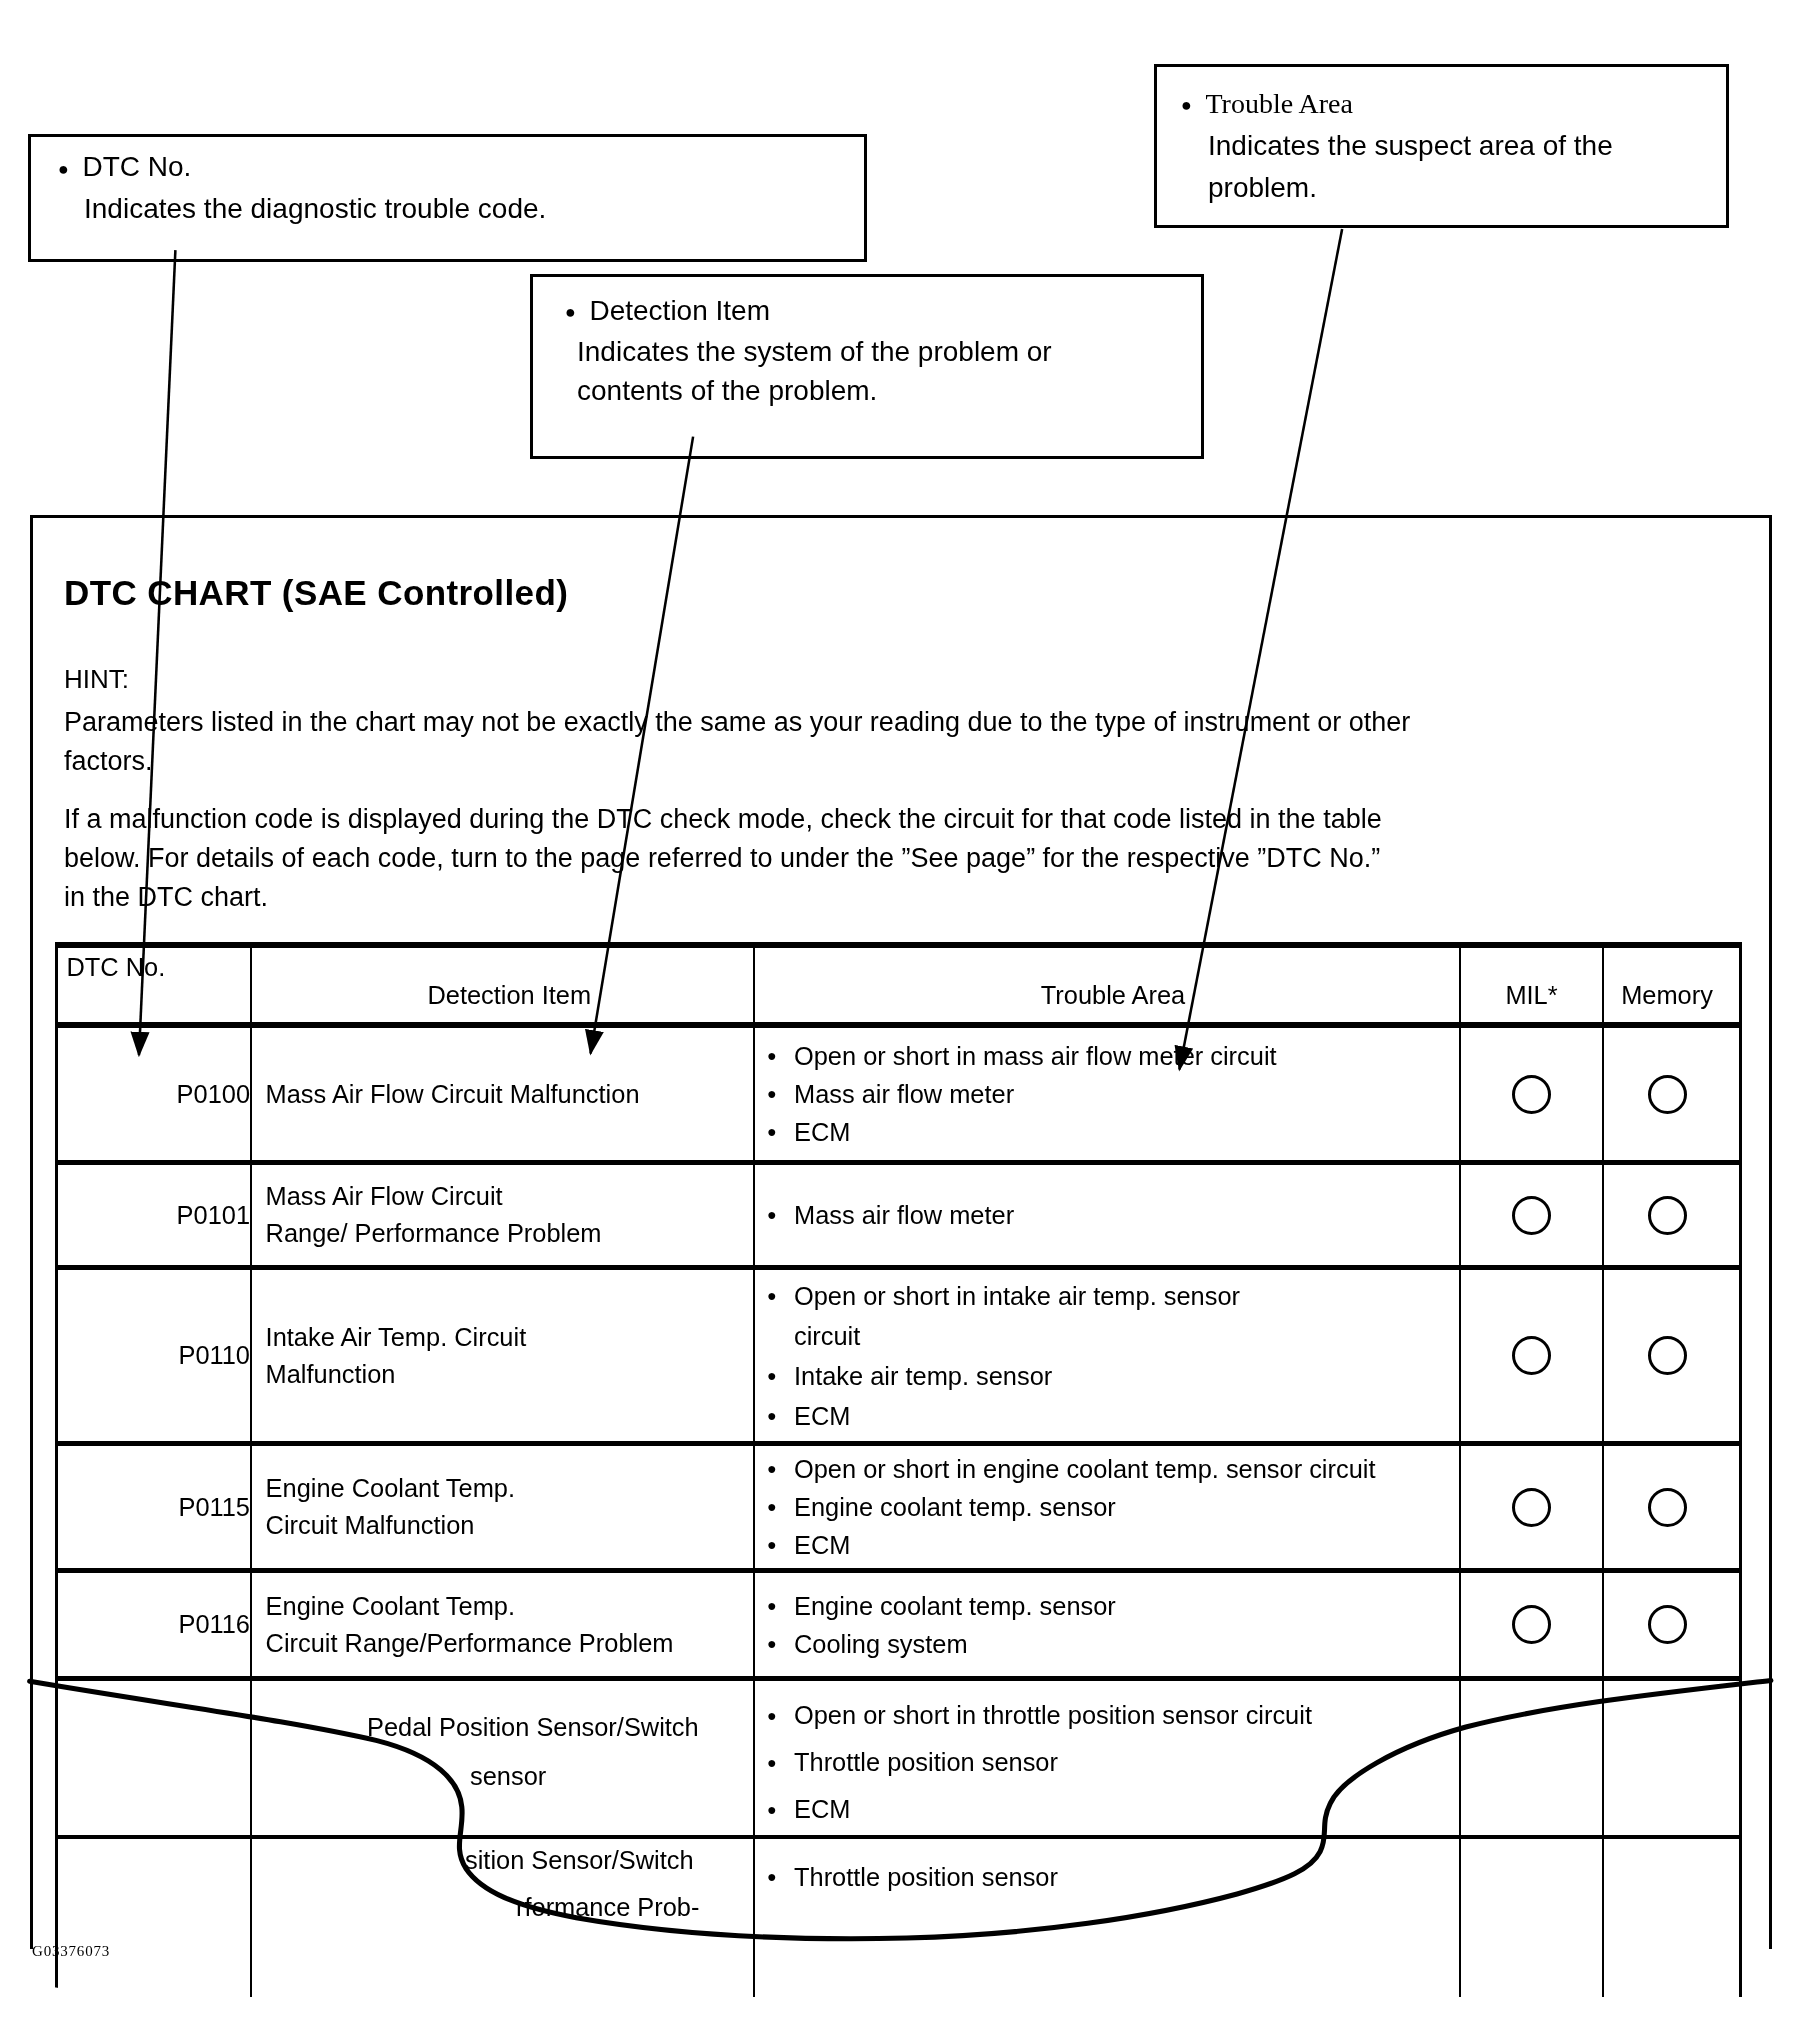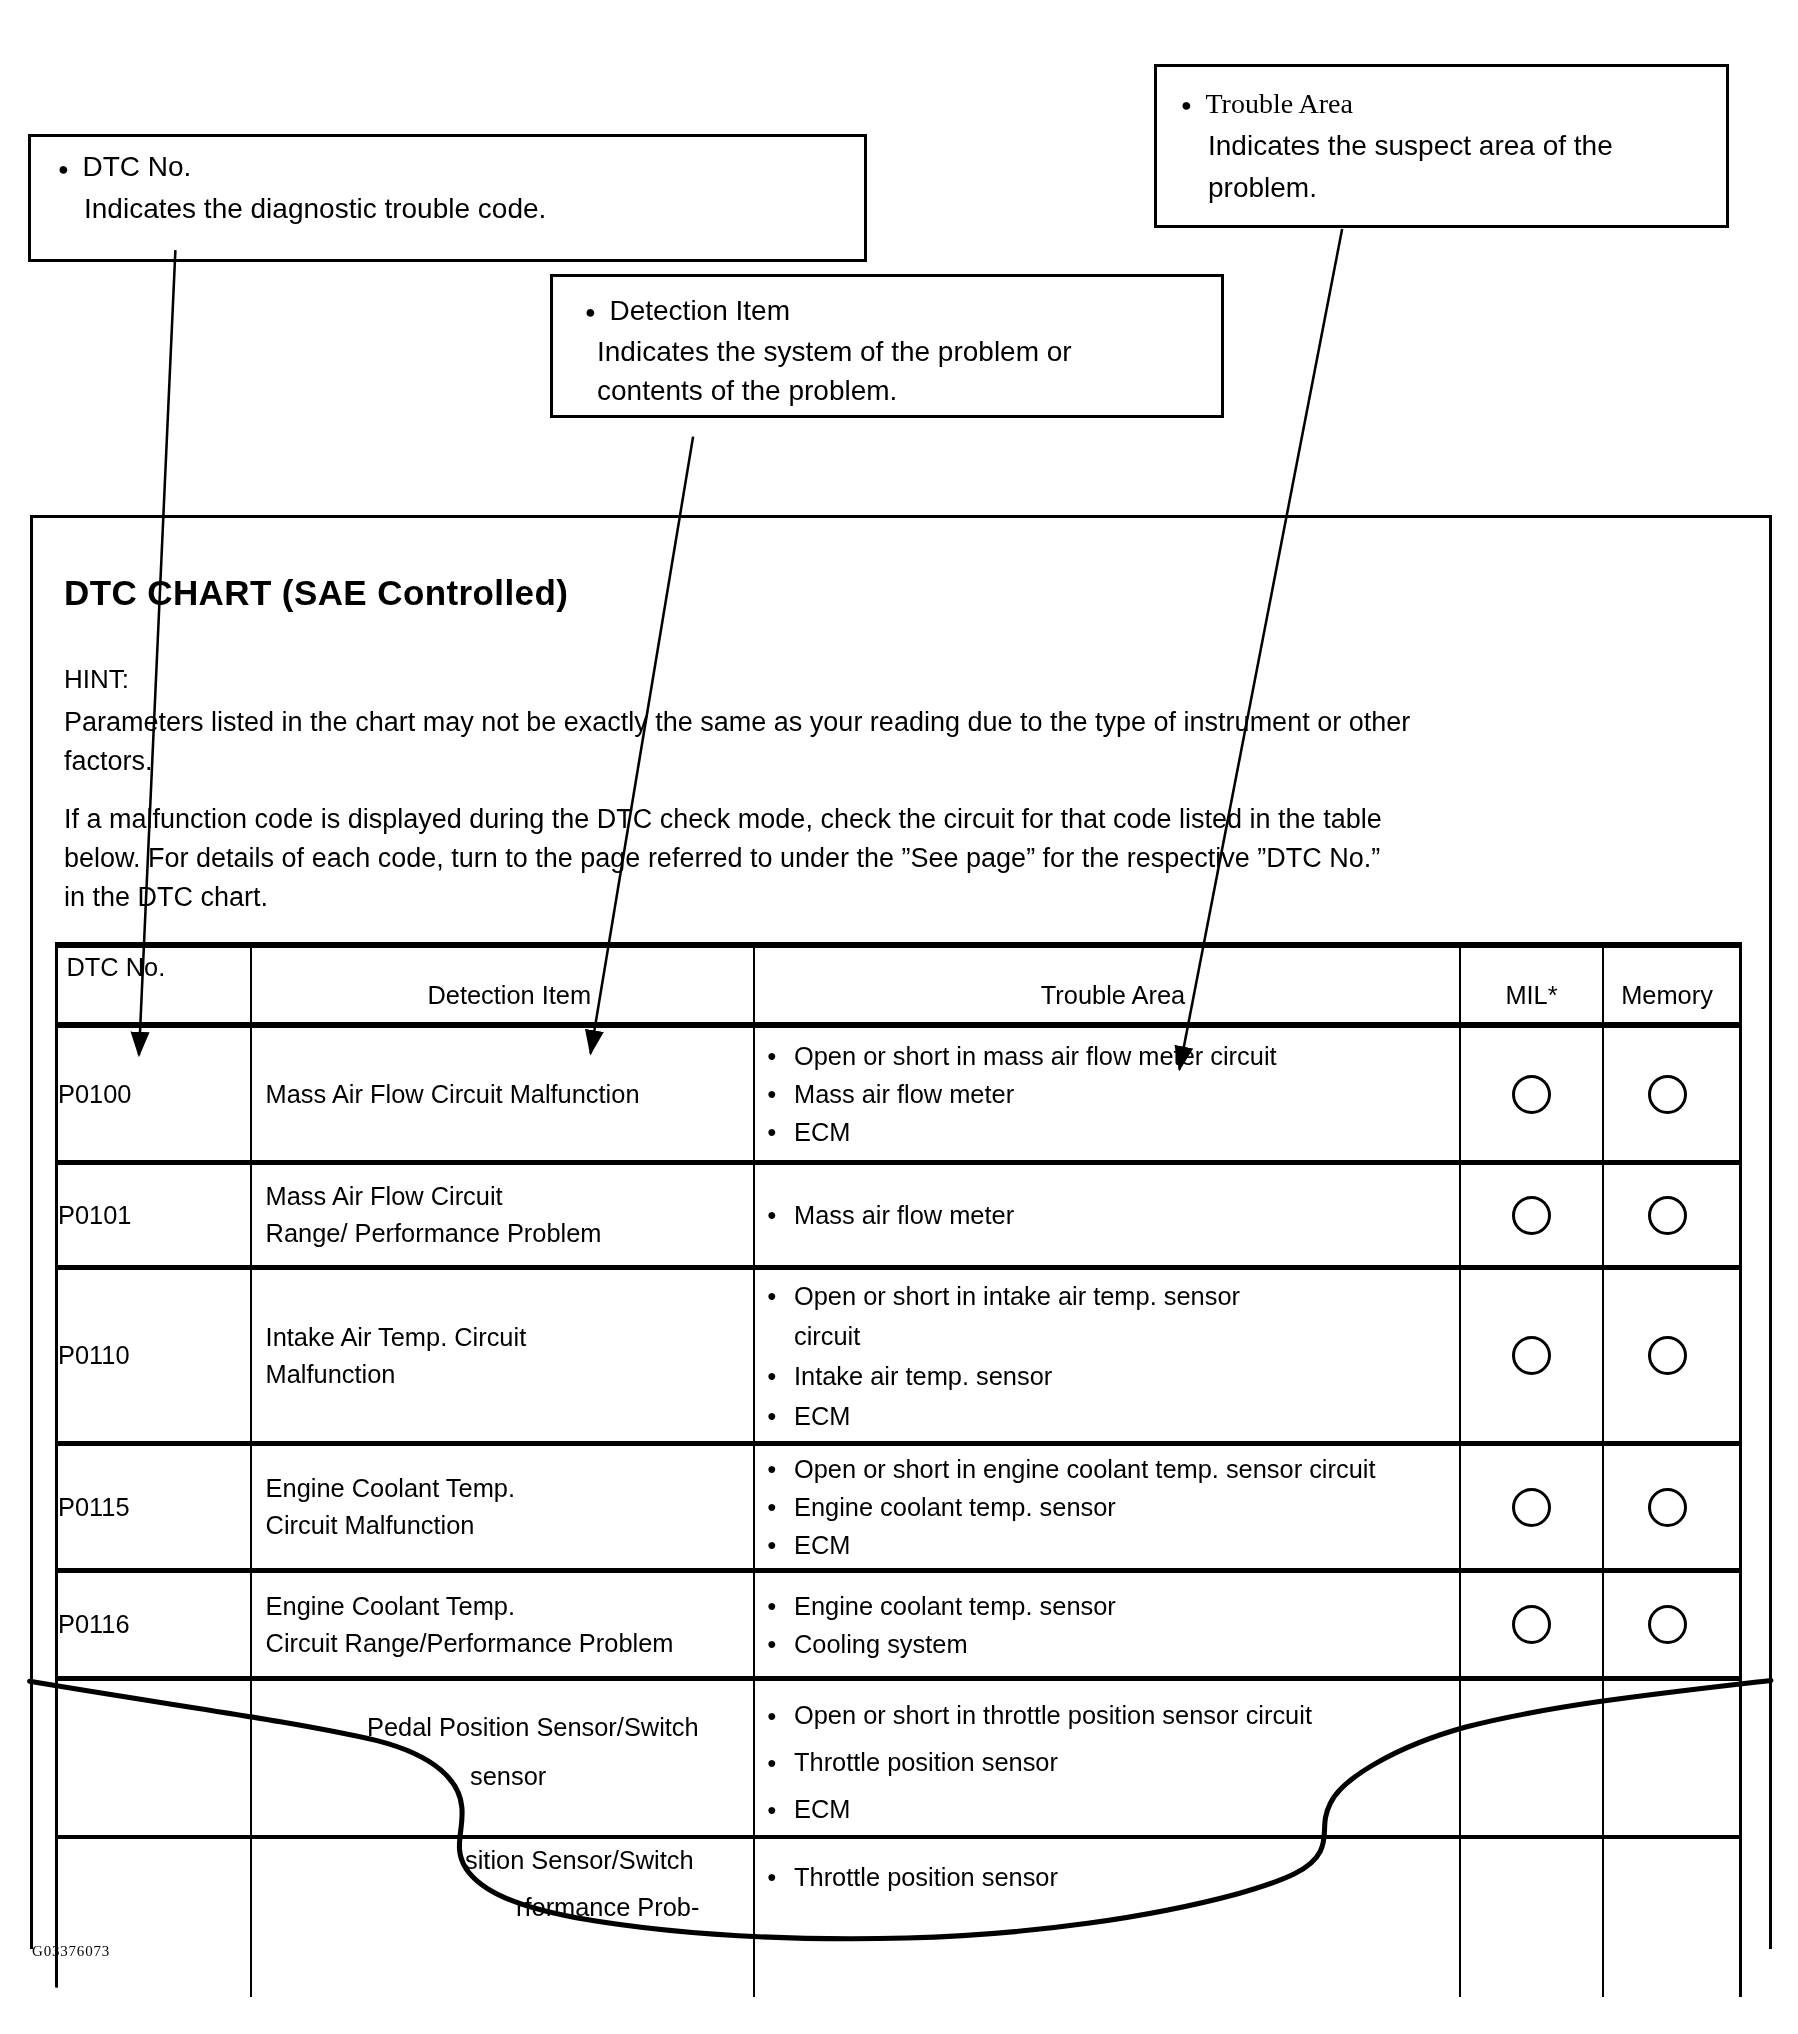--- a/index.html
+++ b/index.html
@@ -3,21 +3,21 @@
 <meta charset="utf-8">
 <style>
   html,body{margin:0;padding:0;background:#ffffff;}
   #page{
     position:relative;width:1798px;height:2034px;background:#ffffff;
     font-family:"Liberation Sans", sans-serif;color:#000;overflow:hidden;
   }
   
   .callout{position:absolute;border:3.4px solid #000;background:#fff;box-sizing:border-box;}
   #co1{left:28px;top:134px;width:839px;height:128px;}
-  #co2{left:550px;top:274px;width:674px;height:144px;}
+  #co2{left:530px;top:274px;width:674px;height:185px;}
   #co3{left:1154px;top:64px;width:575px;height:164px;}
   .co-line1{font-size:28px;line-height:39px;white-space:nowrap;}
   #co1 .co-line1{margin:10.2px 0 0 27px;}
   #co2 .co-line1{margin:13.6px 0 0 32px;}
   #co3 .co-line1{margin:17px 0 0 24px;font-family:Liberation Serif, serif;}
   .dot{font-size:18px;margin-right:13.6px;vertical-align:1.7px;}
   .co-desc{font-size:28px;line-height:39px;white-space:nowrap;}
   #co1 .co-desc{margin-left:53px;}
   #co2 .co-desc{margin-left:44px;}
   #co3 .co-desc{margin-left:51px;line-height:42px;}
@@ -37,21 +37,21 @@
   #p2{top:800px;}
   
   #dtc-table{
     position:absolute;left:55px;top:942px;width:1687px;
     border-left:3.4px solid #000;border-right:3.4px solid #000;border-top:6.8px solid #000;
     box-sizing:border-box;background:#fff;
   }
   .tr{display:flex;border-bottom:5.1px solid #000;box-sizing:border-box;}
   .td,.th{position:relative;border-left:2.5px solid #000;box-sizing:border-box;
     display:flex;flex-direction:column;justify-content:center;font-size:25.4px;}
-  .c1{width:192px;border-left:none;align-items:flex-start;}
+  .c1{width:192px;border-left:none;align-items:flex-end;}
   .c2{width:503px;padding-left:13.6px;}
   .c3{width:706px;padding-left:12px;}
   .c4{width:143px;align-items:center;}
   .c5{width:128px;align-items:center;}
   #thead{height:80px;border-bottom:6px solid #000;}
   .th{justify-content:flex-end;align-items:center;flex-direction:column;padding-bottom:12px;}
   .th.c1{justify-content:flex-start;align-items:flex-start;padding:5.1px 0 0 8.5px;}
   .dline{line-height:37px;white-space:nowrap;}
   .titem{display:flex;}
   .tbullet{width:27px;font-size:16px;line-height:38px;flex:none;}

